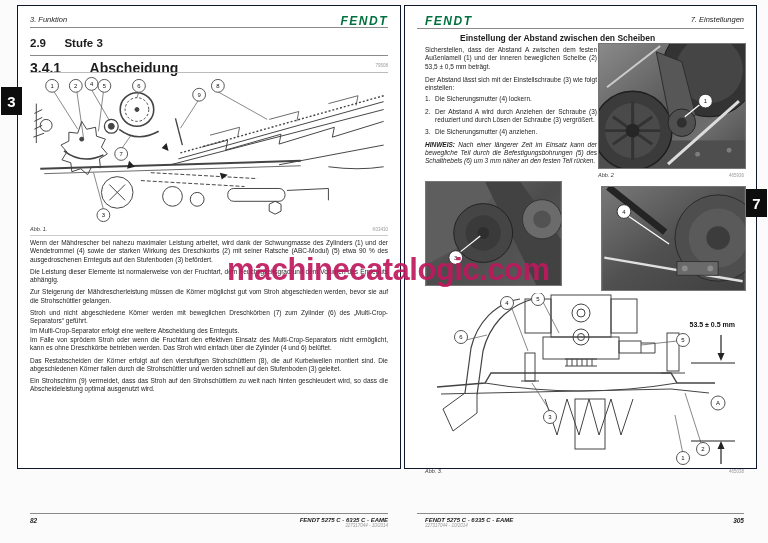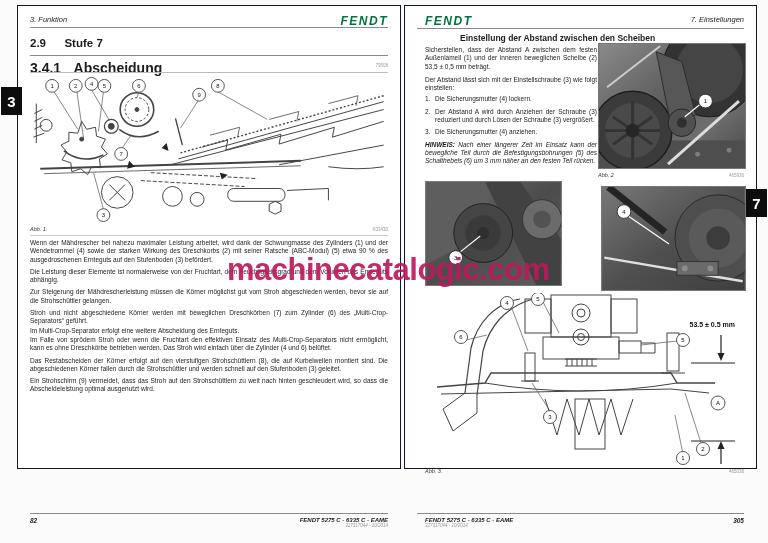--- a/index.html
+++ b/index.html
@@ -41,27 +41,27 @@
 
 <div id="canvas">
 
   <div class="page" id="left-page">
     <div style="position:absolute;left:12px;top:9px;" class="hdr-italic">3. Funktion</div>
     <div style="position:absolute;right:12px;top:8px;" class="brand">FENDT</div>
     <div class="rule" style="left:12px;right:12px;top:21px;"></div>
 
     <div style="position:absolute;left:12px;top:27px;">
       <span class="h1-num">2.9</span>
-      <span class="h1-title" style="margin-left:14px;">Stufe 7</span>
+      <span class="h1-title" style="margin-left:14px;">Stufe 3</span>
     </div>
     <div class="rule" style="left:12px;right:12px;top:49px;"></div>
 
     <div style="position:absolute;left:12px;top:53px;">
       <span class="h2-num">3.4.1</span>
-      <span class="h2-title" style="margin-left:8px;">Abscheidung</span>
+      <span class="h2-title" style="margin-left:24px;">Abscheidung</span>
     </div>
     <div class="tiny-code" style="position:absolute;right:12px;top:57px;">79508</div>
     <div class="rule" style="left:12px;right:12px;top:66px;border-top-color:#bbb;"></div>
 
     <div style="position:absolute;left:12px;top:68px;width:358px;height:150px;">
       <svg width="358" height="150" viewBox="0 0 358 152">
         <g stroke="#444" fill="none" stroke-width="1">
           <path d="M148,86 L356,28"></path>
           <path d="M140,92 L356,36"></path>
           <path d="M150,80 L356,22" stroke-dasharray="2,2" stroke-width="1.4"></path>

